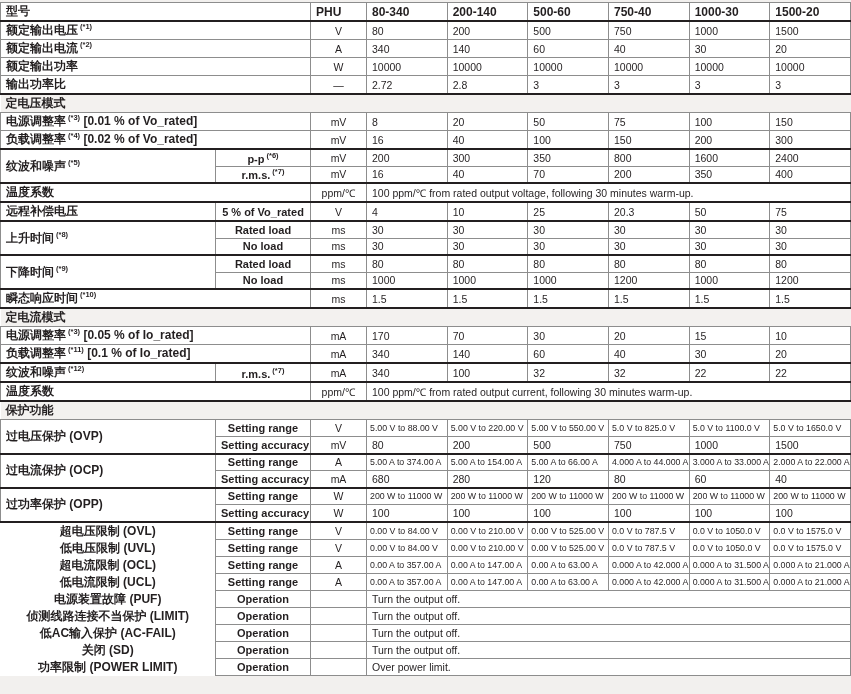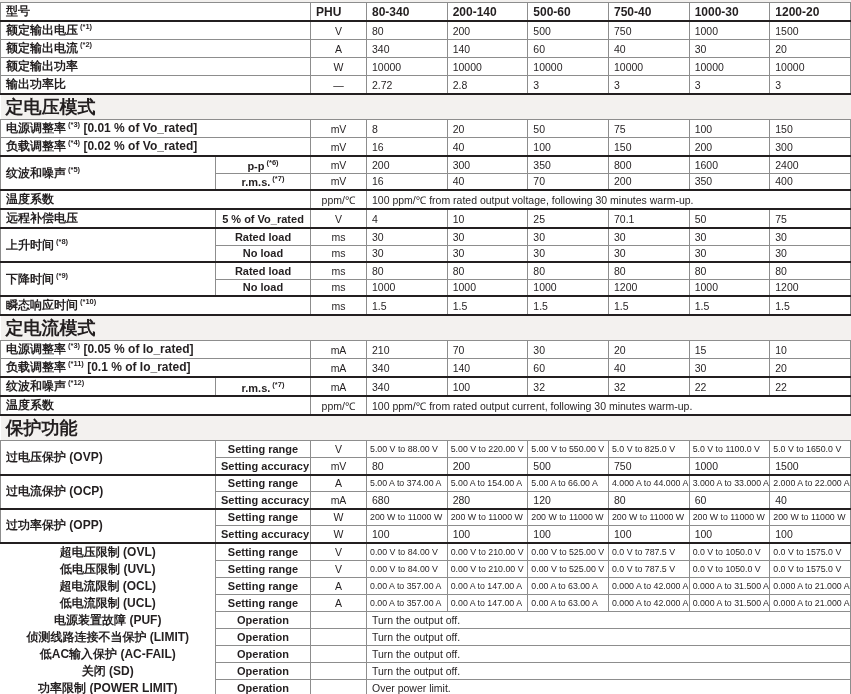--- a/index.html
+++ b/index.html
@@ -29,21 +29,21 @@
   thead th{font-weight:bold;font-size:12px;border-bottom:2px solid #231f20;height:16px;}
   th.model{}
   td.label{font-weight:bold;font-size:12px;}
   td.sub{font-weight:bold;font-size:11px;text-align:center;}
   td.unit{text-align:center;padding:0 2px;font-size:10.5px;}
   td.val{font-size:10.5px;}
   td.val.small{font-size:8.8px;padding:0 3px;margin-left:10px;}
   tr.gs>td{border-top:2px solid #231f20;}
   tr.sec>td{
     background:#f3f1ef;border-left:none;border-right:none;
-    font-weight:bold;font-size:18px;border-top:2px solid #231f20;
+    font-weight:bold;font-size:12px;border-top:2px solid #231f20;
   }
   td.float{border:none;background:transparent;text-align:center;}
   sup{font-size:7.5px;vertical-align:super;font-weight:bold;margin-left:2px;}
 </style>
 </head>
 <body>
 
 <div>
 
   <table>
@@ -61,21 +61,21 @@
     <thead>
       <tr>
         <th colspan="2">型号</th>
         <th class="model">PHU</th>
 
       <th class="model">80-340</th>
           <th class="model">200-140</th>
           <th class="model">500-60</th>
           <th class="model">750-40</th>
           <th class="model">1000-30</th>
-          <th class="model">1200-20</th>
+          <th class="model">1500-20</th>
         </tr>
     </thead>
     <tbody>
 
     <tr>
           <td class="label" colspan="2">额定输出电压<sup>(*1)</sup></td>
           <td class="unit">V</td>
           <td class="val">80</td>
           <td class="val">200</td>
           <td class="val">500</td>
@@ -162,21 +162,21 @@
           <td class="unit">ppm/℃</td>
           <td class="val" colspan="6">100 ppm/℃ from rated output voltage, following 30 minutes warm-up.</td>
         </tr>
         <tr class="gs">
           <td class="label">远程补偿电压</td>
           <td class="sub">5 % of Vo_rated</td>
           <td class="unit">V</td>
           <td class="val">4</td>
           <td class="val">10</td>
           <td class="val">25</td>
-          <td class="val">70.1</td>
+          <td class="val">20.3</td>
           <td class="val">50</td>
           <td class="val">75</td>
         </tr>
         <tr class="gs">
           <td class="label" rowspan="2">上升时间<sup>(*8)</sup></td>
           <td class="sub">Rated load</td>
           <td class="unit">ms</td>
           <td class="val">30</td>
           <td class="val">30</td>
           <td class="val">30</td>
@@ -224,21 +224,21 @@
           <td class="val">1.5</td>
           <td class="val">1.5</td>
           <td class="val">1.5</td>
         </tr>
         <tr class="sec gs">
           <td colspan="9">定电流模式</td>
         </tr>
         <tr>
           <td class="label" colspan="2">电源调整率<sup>(*3)</sup> [0.05 % of Io_rated]</td>
           <td class="unit">mA</td>
-          <td class="val">210</td>
+          <td class="val">170</td>
           <td class="val">70</td>
           <td class="val">30</td>
           <td class="val">20</td>
           <td class="val">15</td>
           <td class="val">10</td>
         </tr>
         <tr>
           <td class="label" colspan="2">负载调整率<sup>(*11)</sup> [0.1 % of Io_rated]</td>
           <td class="unit">mA</td>
           <td class="val">340</td>

